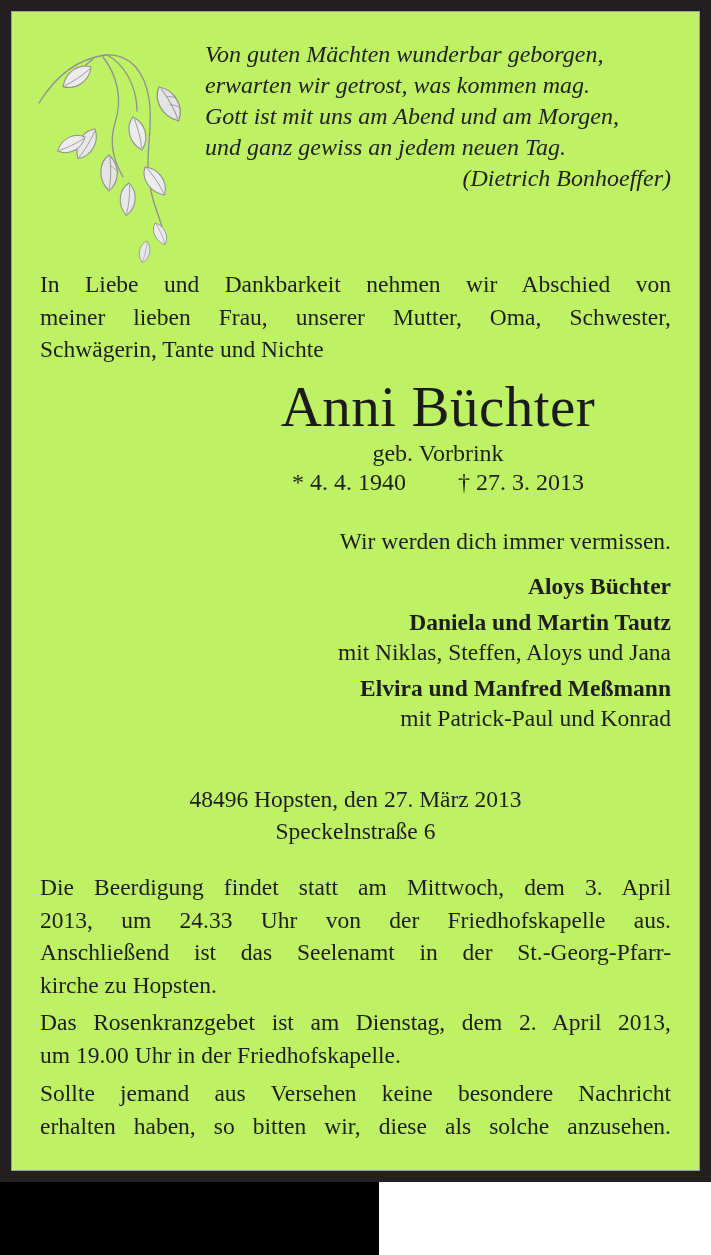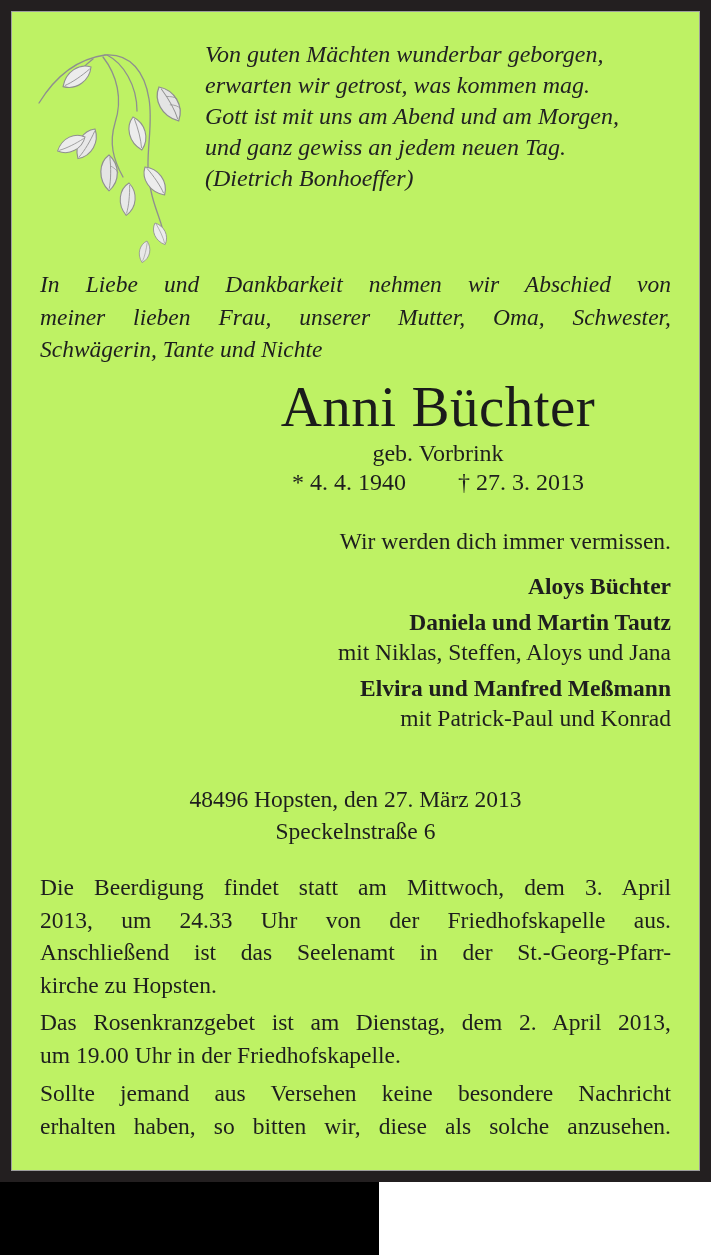--- a/index.html
+++ b/index.html
@@ -25,27 +25,26 @@
 
   .art { left: 22px; top: 14px; width: 180px; height: 240px; }
 
   .quote {
     left: 194px; top: 28px; width: 466px;
     font-style: italic;
     font-size: 24px;
     line-height: 31px;
     color: #222222;
   }
-  .quote-attr { text-align: left; }
+  .quote-attr { text-align: right; }
 
   .intro {
     left: 29px; top: 257px; width: 631px;
     font-size: 23.5px;
     line-height: 32.5px;
-    font-style: italic;
   }
   .just { text-align: justify; text-align-last: justify; }
 
   .name-block { left: 194px; top: 366px; width: 466px; text-align: center; }
   .deceased-name {
     margin: 0;
     font-size: 57px;
     line-height: 60px;
     font-weight: normal;
     letter-spacing: 0.5px;

